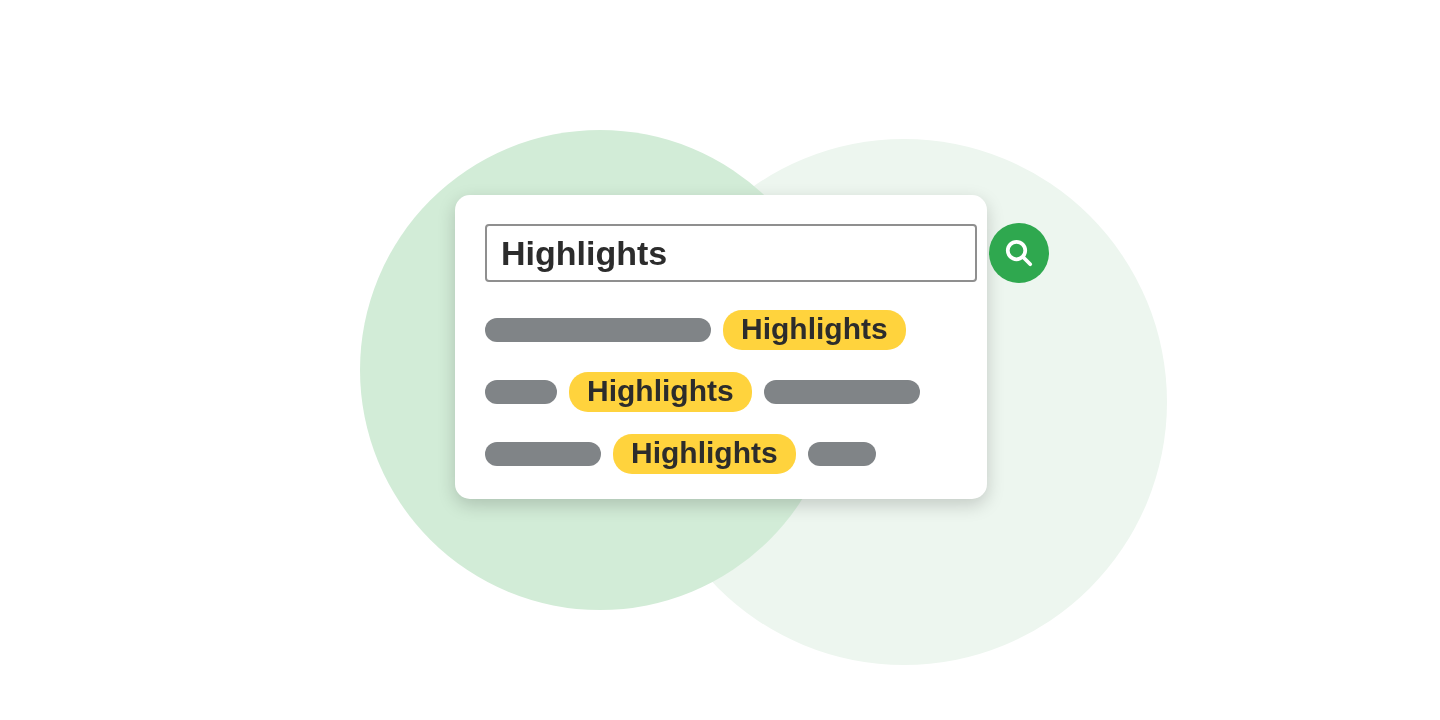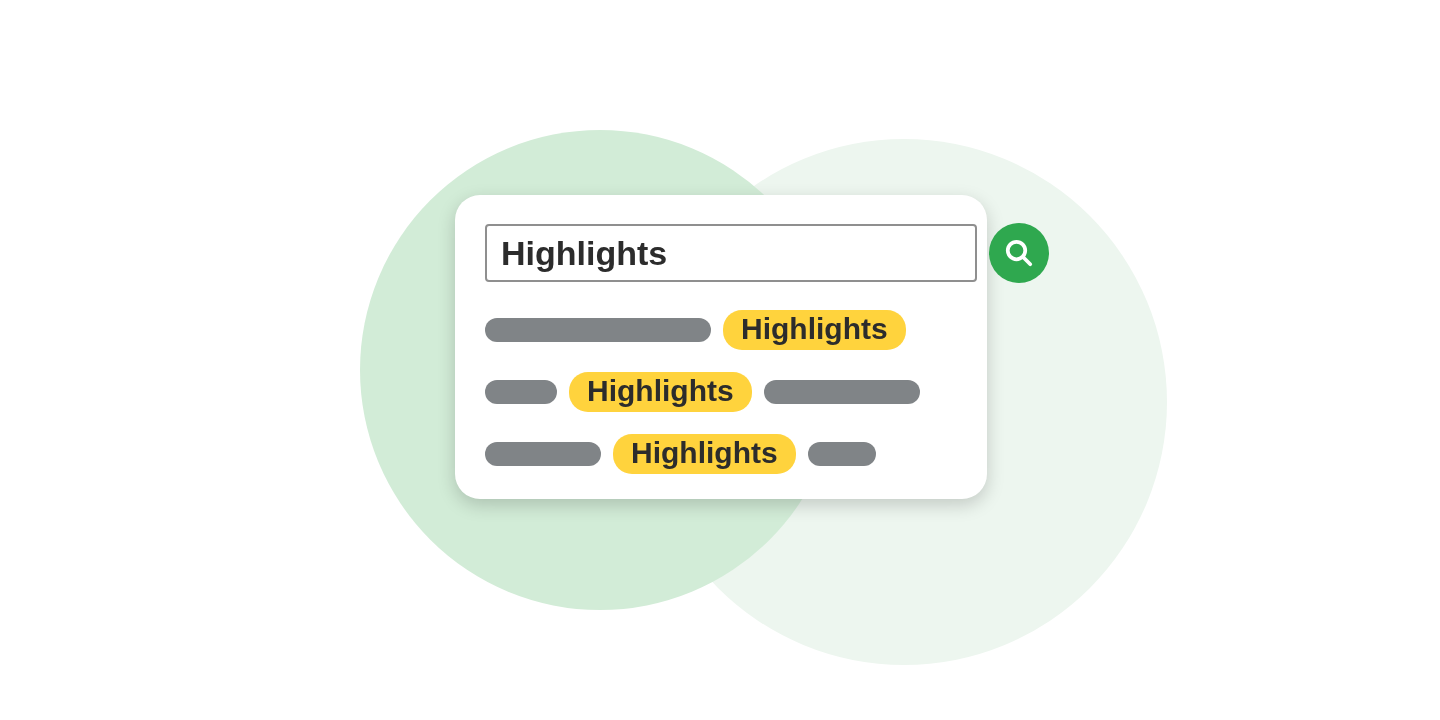--- a/index.html
+++ b/index.html
@@ -33,21 +33,21 @@
     left: 641px;
     top: 139px;
     background: #edf6ef;
   }
   .card {
     position: absolute;
     left: 455px;
     top: 195px;
     width: 532px;
     background: #ffffff;
-    border-radius: 25px;
+    border-radius: 15px;
     box-shadow: 0 6px 18px rgba(0,0,0,0.18);
     padding: 28px 30px 26px 30px;
     box-sizing: border-box;
   }
   .search-row {
     display: flex;
     align-items: center;
     gap: 12px;
   }
   .search-input {

